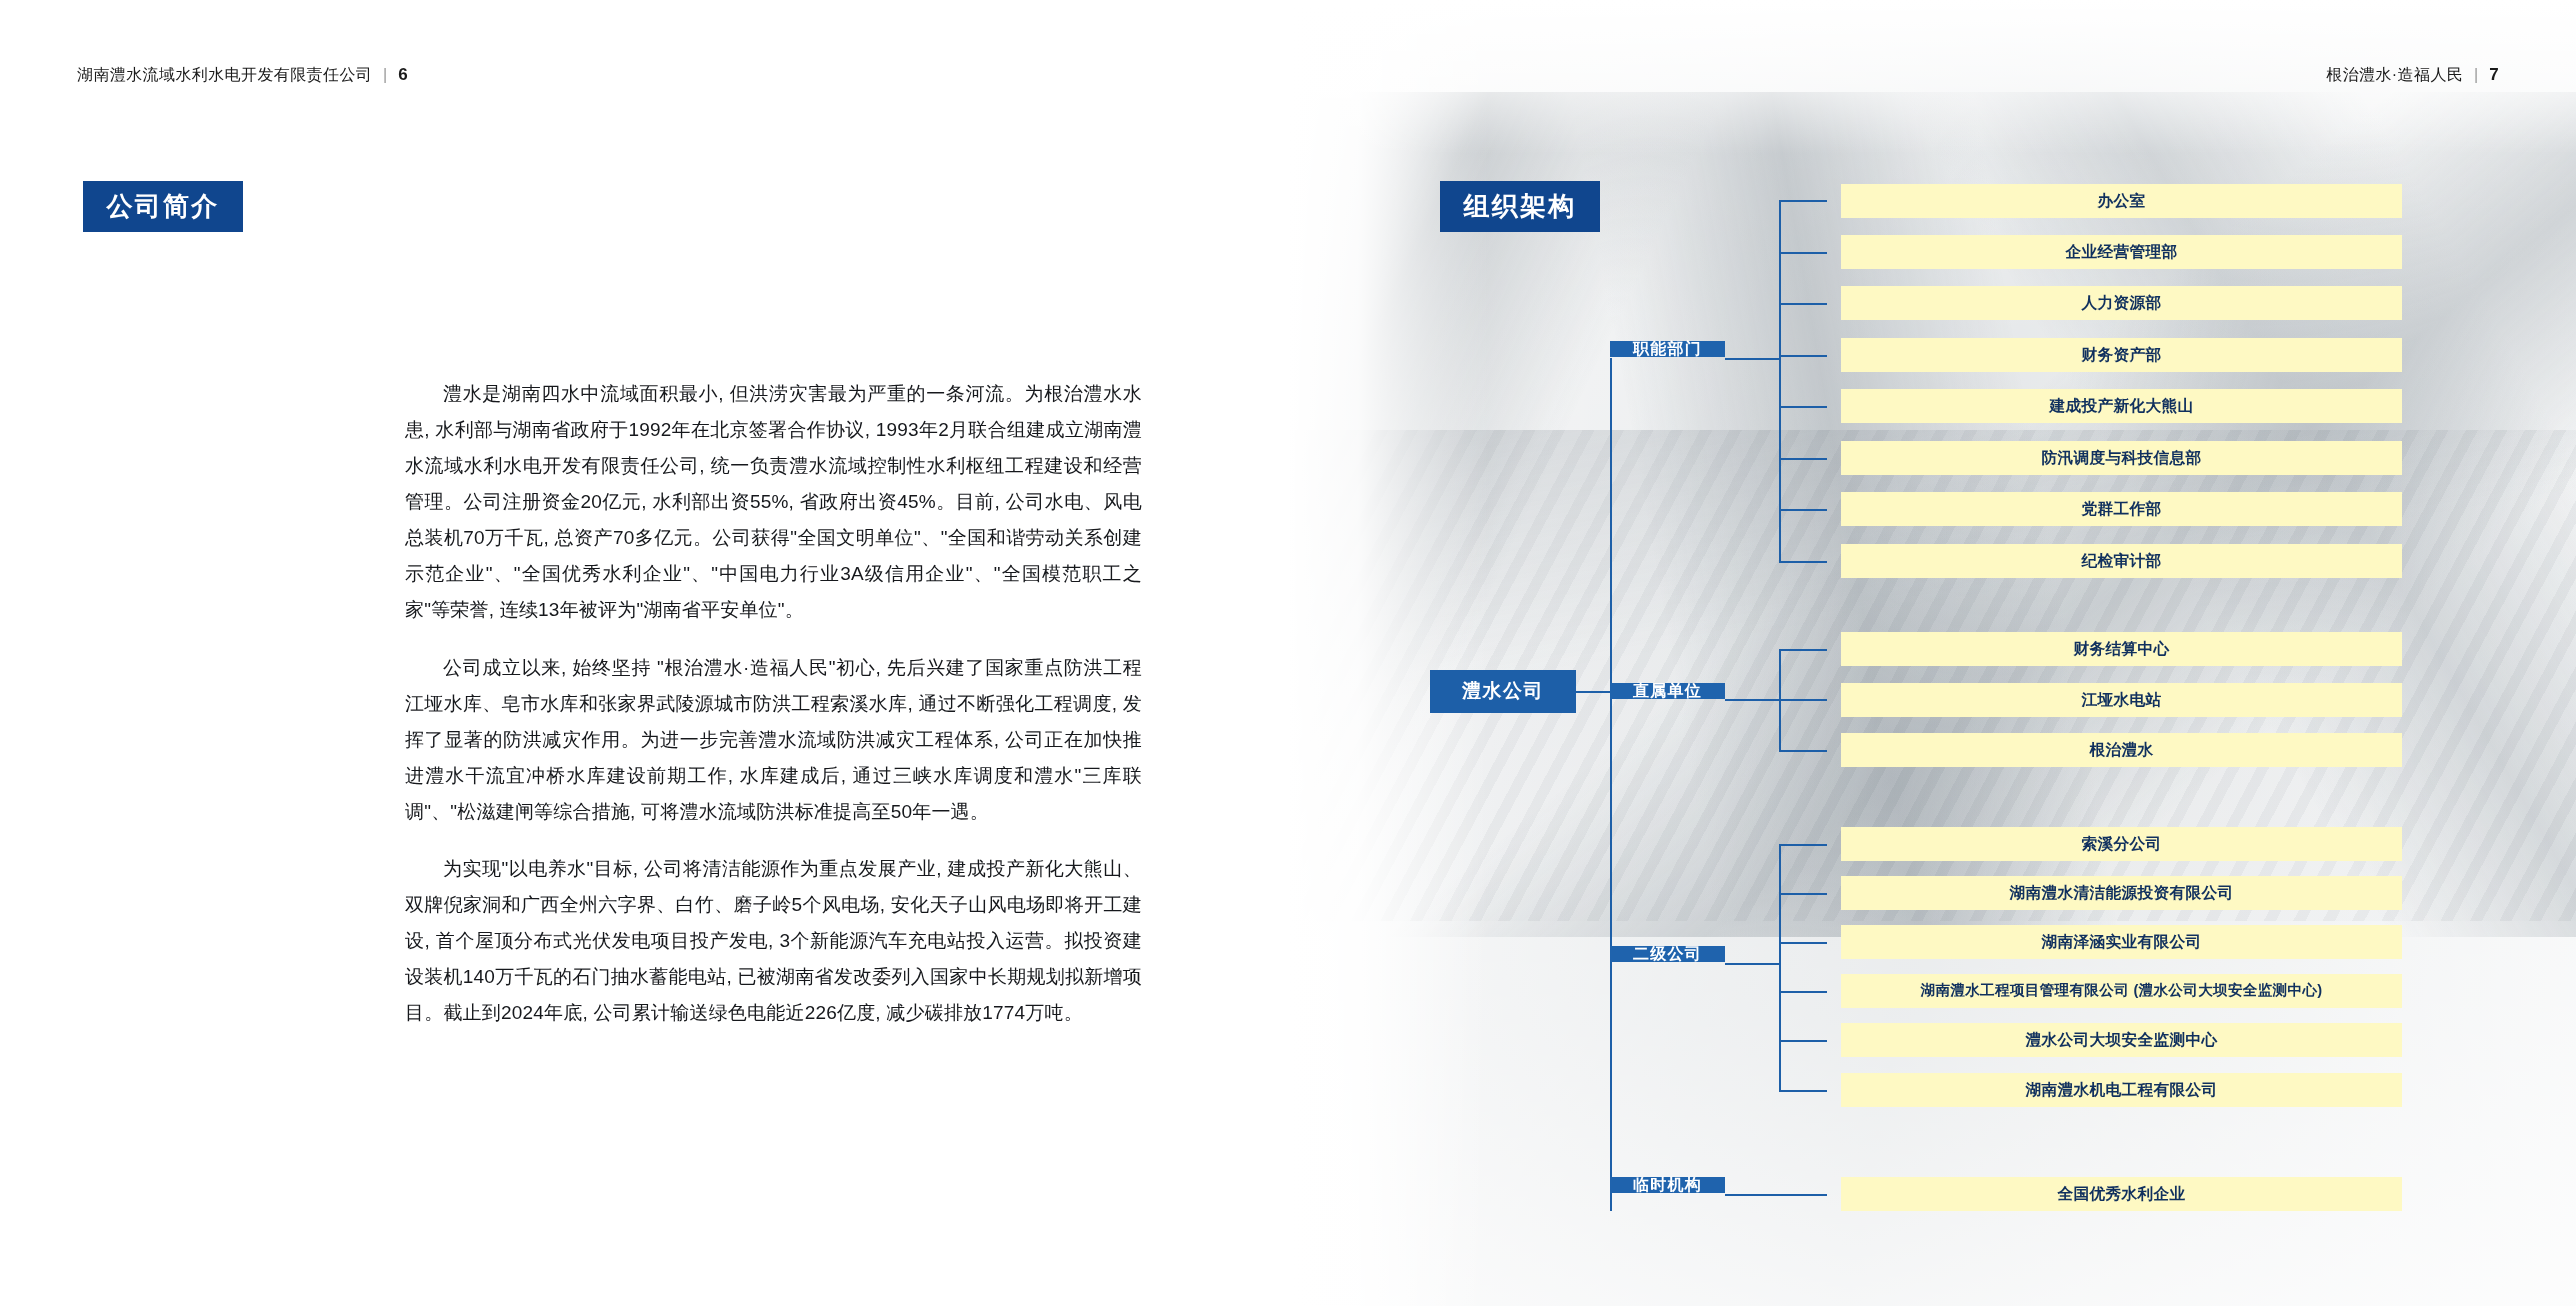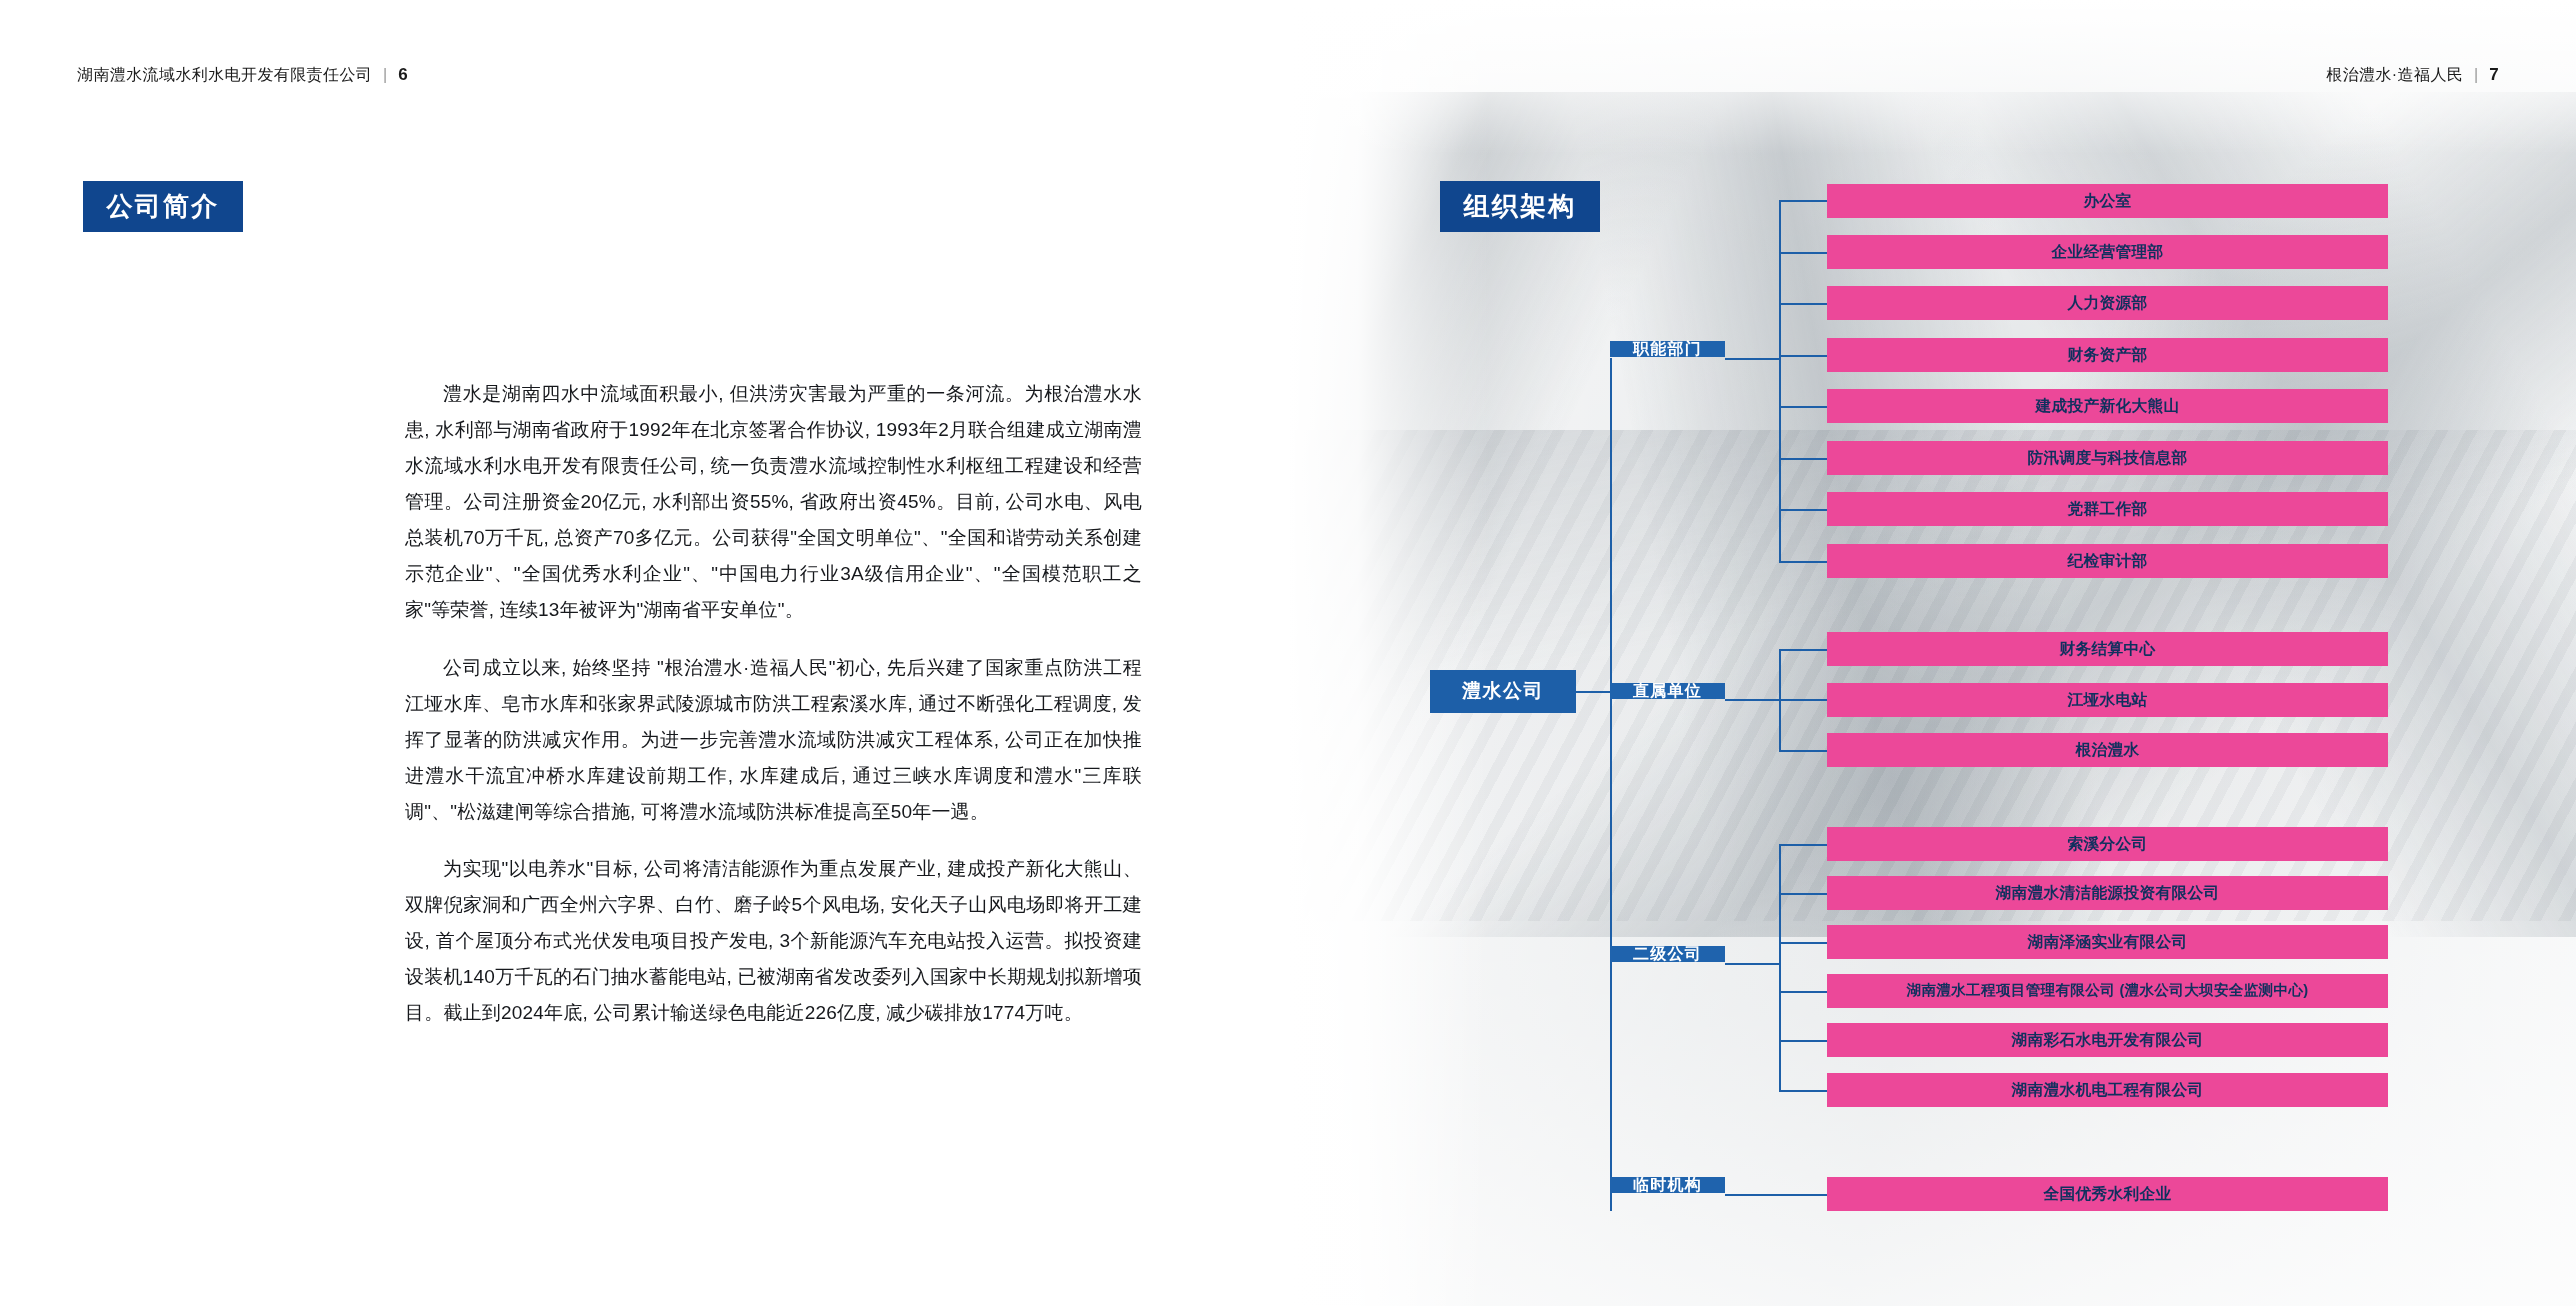--- a/index.html
+++ b/index.html
@@ -175,24 +175,25 @@
   }
   .group-node {
     background: #1f63ad;
     color: #ffffff;
     font-weight: bold;
     font-size: 16px;
     letter-spacing: 1.2px;
     width: 115px; height: 16px;
   }
   .leaf-node {
-    background: #ec4899;
+    background: #fef9c3;
     color: #10305e;
     height: 34px;
     font-weight: bold;
+    margin-left: 14px;
   }
   .connector {
     position: absolute;
     background: #1d5fa8;
   }
   .v { width: 1.5px; }
   .h { height: 1.5px; }
 </style>
 </head>
 <body>
@@ -274,21 +275,21 @@
       <div class="connector h" style="left:491px; top:893px; width:48px;"></div>
       <div class="connector h" style="left:491px; top:942px; width:48px;"></div>
       <div class="connector h" style="left:491px; top:991px; width:48px;"></div>
       <div class="connector h" style="left:491px; top:1040px; width:48px;"></div>
       <div class="connector h" style="left:491px; top:1090px; width:48px;"></div>
 
       <div class="node leaf-node" style="left:539px; top:827px; width:561px;">索溪分公司</div>
       <div class="node leaf-node" style="left:539px; top:876px; width:561px;">湖南澧水清洁能源投资有限公司</div>
       <div class="node leaf-node" style="left:539px; top:925px; width:561px;">湖南泽涵实业有限公司</div>
       <div class="node leaf-node" style="left:539px; top:974px; width:561px; font-size:14.6px;">湖南澧水工程项目管理有限公司 (澧水公司大坝安全监测中心)</div>
-      <div class="node leaf-node" style="left:539px; top:1023px; width:561px;">湖南彩石水电开发有限公司</div>
+      <div class="node leaf-node" style="left:539px; top:1023px; width:561px;">澧水公司大坝安全监测中心</div>
       <div class="node leaf-node" style="left:539px; top:1073px; width:561px;">湖南澧水机电工程有限公司</div>
 
       <div class="node group-node" style="left:322px; top:1177px;">临时机构</div>
       <div class="connector h" style="left:437px; top:1194px; width:102px;"></div>
       <div class="node leaf-node" style="left:539px; top:1177px; width:561px;">全国优秀水利企业</div>
 
     </div>
   </div>
 </div>
 

